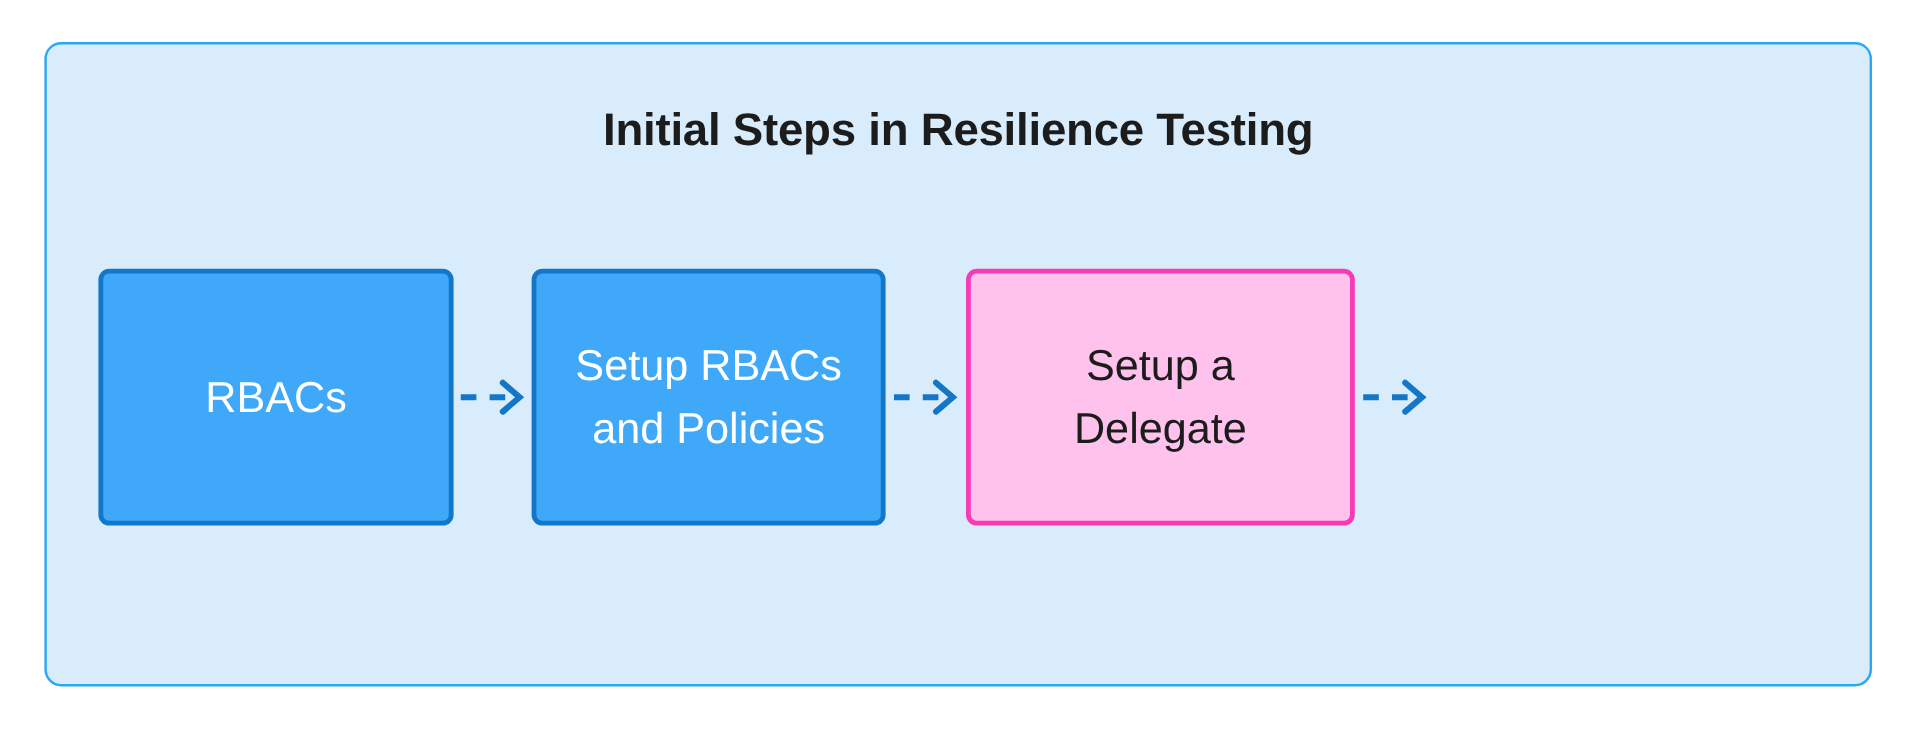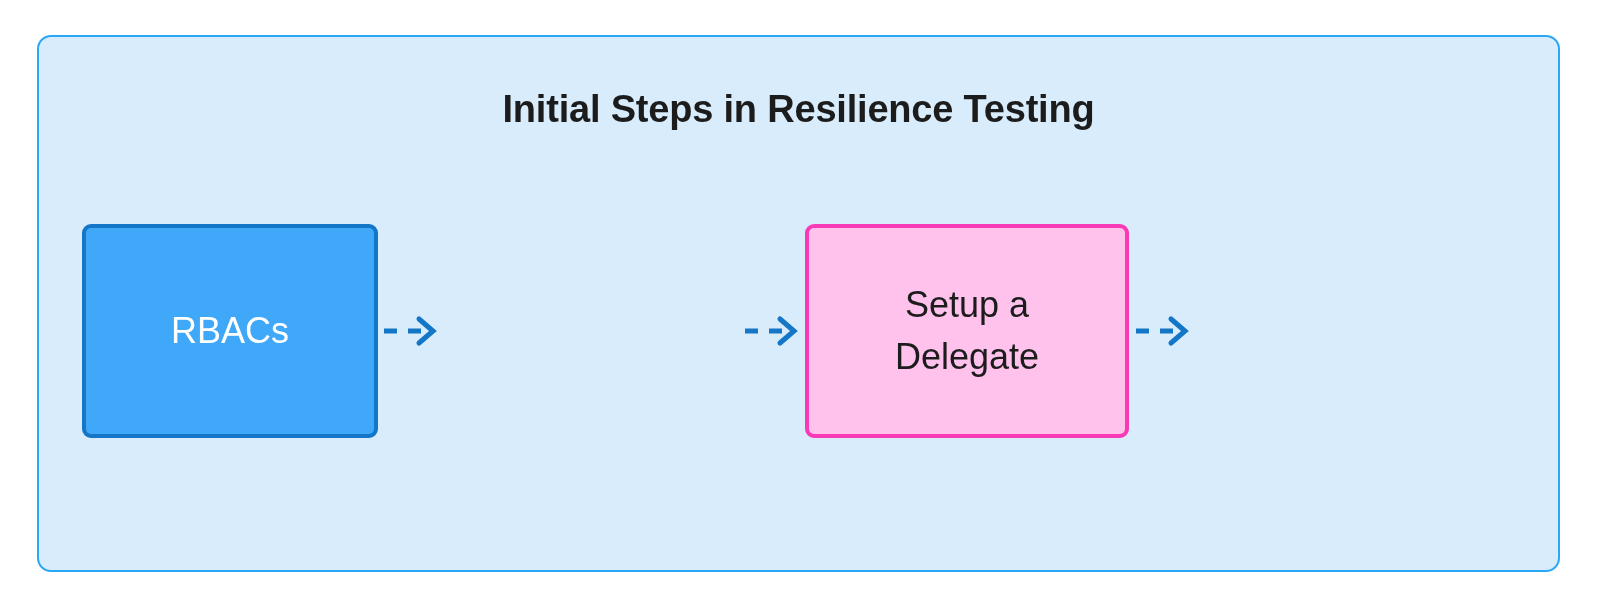--- a/index.html
+++ b/index.html
@@ -125,20 +125,24 @@
         <span class="node-label">RBACs</span>
       </div>
 
       <div class="connector connector-1">
         <svg width="56" height="30" viewBox="0 0 56 30">
           <line x1="1" y1="15" x2="38" y2="15" stroke="#1476c6" stroke-width="5" stroke-dasharray="13 11" stroke-linecap="butt"></line>
           <polyline points="36,3 50,15 36,27" fill="none" stroke="#1476c6" stroke-width="5" stroke-linecap="round" stroke-linejoin="miter"></polyline>
         </svg>
       </div>
 
+      <div class="node blue node-2">
+        <span class="node-label">Setup RBACs
+and Policies</span>
+      </div>
 
       <div class="connector connector-2">
         <svg width="56" height="30" viewBox="0 0 56 30">
           <line x1="1" y1="15" x2="38" y2="15" stroke="#1476c6" stroke-width="5" stroke-dasharray="13 11" stroke-linecap="butt"></line>
           <polyline points="36,3 50,15 36,27" fill="none" stroke="#1476c6" stroke-width="5" stroke-linecap="round" stroke-linejoin="miter"></polyline>
         </svg>
       </div>
 
       <div class="node pink node-3">
         <span class="node-label">Setup a

